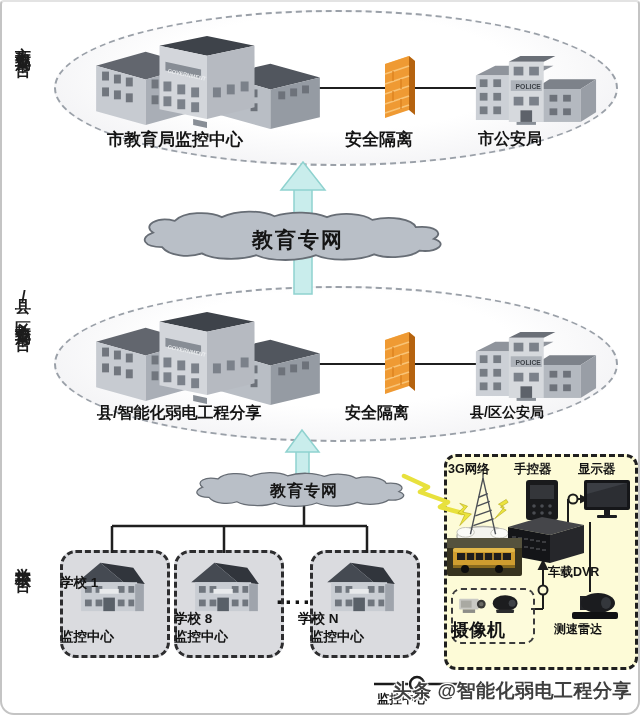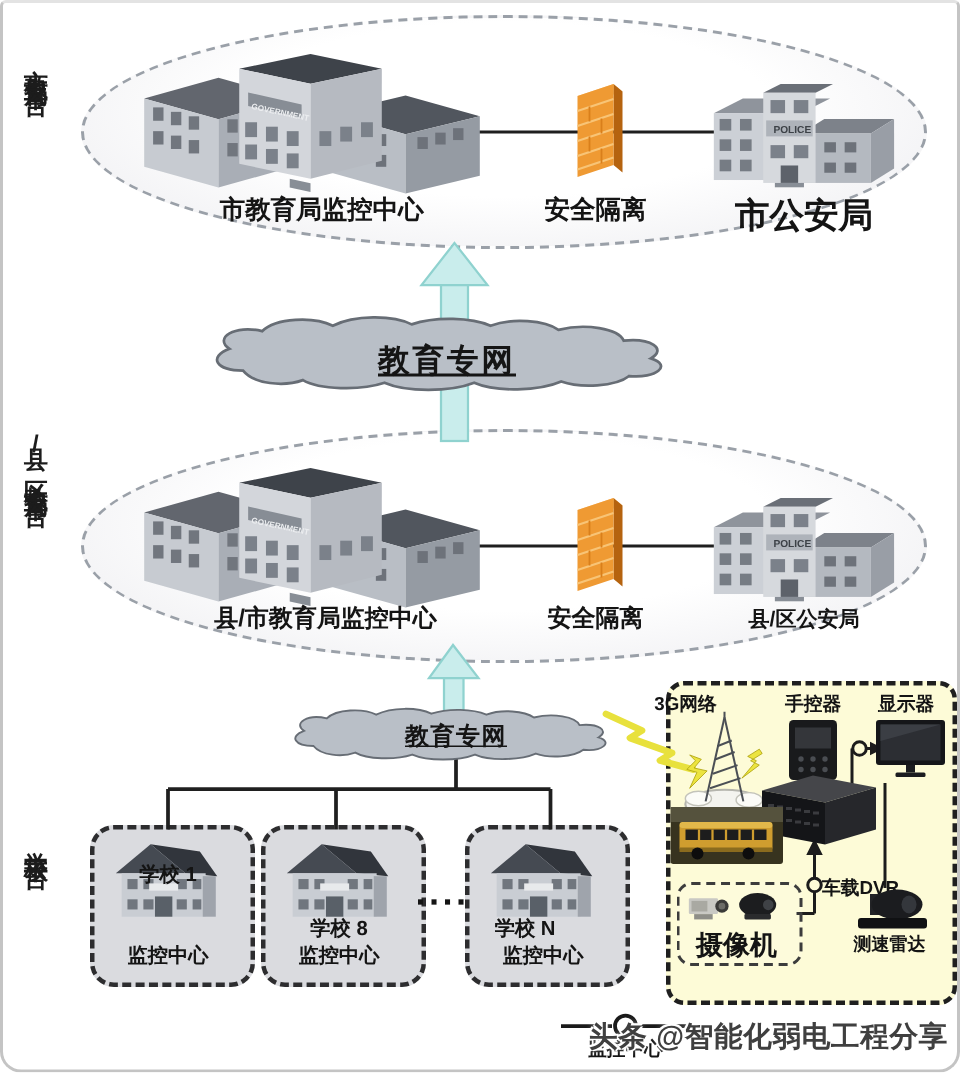--- a/index.html
+++ b/index.html
@@ -3,39 +3,39 @@
 <meta charset="utf-8">
 <style>
   html,body{margin:0;padding:0;background:#fff;}
   #stage{
     position:relative;width:640px;height:715px;overflow:hidden;
     background:#ffffff;border:2px solid #c4c4c4;border-top-color:#e3e3e3;
     border-radius:4px 4px 14px 14px;box-sizing:border-box;
     font-family:"Liberation Sans","DejaVu Sans",sans-serif;color:#111;
   }
   .abs{position:absolute;}
-  .lbl{font-weight:bold;color:#141414;text-align:center;line-height:1.15;}
+  .lbl{font-weight:bold;color:#141414;line-height:1.15;}
   .vlabel{
     writing-mode:vertical-rl;text-orientation:upright;
     font-weight:bold;font-size:16px;letter-spacing:3px;color:#1c1c1c;
   }
   .tier-ellipse{
     border:2px dashed #9aa0a8;border-radius:50%;
     background:radial-gradient(ellipse at 50% 40%, #ffffff 45%, #f4f4f6 75%, #e9e9ee 100%);
   }
   .school-box{
     border:3px dashed #2d2d2f;border-radius:16px;background:#dadbdf;
   }
   .bus-box{
     border:3px dashed #1f1f1f;border-radius:12px;background:#fdfbd7;
   }
   .camera-box{
     border:2px dashed #3c3c3c;border-radius:10px;background:rgba(255,255,255,0.12);
   }
-  .cloud-label{font-weight:bold;color:#151515;text-align:center;text-decoration:underline;}
+  .cloud-label{font-weight:bold;color:#151515;text-align:center;}
   .watermark{
     font-weight:bold;font-size:19px;color:#3f3f3f;letter-spacing:0.5px;
     text-shadow:-1px -1px 0 #fff,1px -1px 0 #fff,-1px 1px 0 #fff,1px 1px 0 #fff,0 0 4px #fff;
     white-space:nowrap;
   }
   svg{display:block;}
 </style>
 </head>
 <body>
 
@@ -350,33 +350,33 @@
     </svg>
   <svg class="abs" style="left:377px;top:50px;" width="40" height="70" viewBox="0 0 40 70">
       <use href="#sym-firewall"></use>
     </svg>
   <svg class="abs" style="left:470px;top:48px;" width="126" height="78" viewBox="0 0 130 80">
       <use href="#sym-police"></use>
     </svg>
 
   <div class="abs lbl" style="left:105px;top:128px;width:215px;font-size:17px;">市教育局监控中心</div>
   <div class="abs lbl" style="left:343px;top:128px;width:104px;font-size:17px;">安全隔离</div>
-  <div class="abs lbl" style="left:476px;top:128px;width:116px;font-size:23px;">市公安局</div>
+  <div class="abs lbl" style="left:476px;top:128px;width:116px;font-size:16px;">市公安局</div>
 
   <svg class="abs" style="left:92px;top:306px;" width="228" height="99" viewBox="0 0 230 100">
       <use href="#sym-gov"></use>
     </svg>
   <svg class="abs" style="left:377px;top:326px;" width="40" height="70" viewBox="0 0 40 70">
       <use href="#sym-firewall"></use>
     </svg>
   <svg class="abs" style="left:470px;top:324px;" width="126" height="78" viewBox="0 0 130 80">
       <use href="#sym-police"></use>
     </svg>
 
-  <div class="abs lbl" style="left:95px;top:402px;width:240px;font-size:16px;">县/市教育局监控中心</div>
+  <div class="abs lbl" style="left:95px;top:402px;width:240px;font-size:16px;">县/智能化弱电工程分享</div>
   <div class="abs lbl" style="left:343px;top:402px;width:104px;font-size:16px;">安全隔离</div>
   <div class="abs lbl" style="left:468px;top:402px;width:132px;font-size:14px;">县/区公安局</div>
 
   <svg class="abs" style="left:71px;top:557px;" width="78" height="56" viewBox="0 0 80 58">
       <use href="#sym-school"></use>
     </svg>
   <div class="abs lbl" style="left:58px;top:573px;width:104px;font-size:13.5px;">学校 1</div>
   <div class="abs lbl" style="left:58px;top:627px;width:104px;font-size:13.5px;">监控中心</div>
 
   <svg class="abs" style="left:185px;top:557px;" width="78" height="56" viewBox="0 0 80 58">
@@ -386,41 +386,41 @@
   <div class="abs lbl" style="left:172px;top:627px;width:104px;font-size:13.5px;">监控中心</div>
 
   <svg class="abs" style="left:321px;top:557px;" width="78" height="56" viewBox="0 0 80 58">
       <use href="#sym-school"></use>
     </svg>
   <div class="abs lbl" style="left:296px;top:609px;width:104px;font-size:13.5px;">学校 N</div>
   <div class="abs lbl" style="left:308px;top:627px;width:104px;font-size:13.5px;">监控中心</div>
 
   <div class="abs lbl" style="left:274px;top:586px;width:38px;font-size:24px;letter-spacing:1px;">····</div>
 
-  <div class="abs lbl" style="left:425px;top:460px;width:60px;font-size:12.5px;">3G网络</div>
+  <div class="abs lbl" style="left:446px;top:460px;width:60px;font-size:12.5px;">3G网络</div>
   <div class="abs lbl" style="left:512px;top:460px;width:56px;font-size:12.5px;">手控器</div>
   <div class="abs lbl" style="left:576px;top:460px;width:52px;font-size:12.5px;">显示器</div>
 
   <svg class="abs" style="left:452px;top:472px;" width="58" height="76" viewBox="0 0 60 78">
       <use href="#sym-tower"></use>
     </svg>
   <svg class="abs" style="left:524px;top:478px;" width="32" height="40" viewBox="0 0 32 40">
       <use href="#sym-controller"></use>
     </svg>
   <svg class="abs" style="left:582px;top:478px;" width="48" height="40" viewBox="0 0 48 40">
       <use href="#sym-monitor"></use>
     </svg>
   <svg class="abs" style="left:504px;top:512px;" width="80" height="52" viewBox="0 0 80 52">
       <use href="#sym-dvr"></use>
     </svg>
   <svg class="abs" style="left:445px;top:536px;" width="75" height="38" viewBox="0 0 75 38">
       <use href="#sym-bus"></use>
     </svg>
 
-  <div class="abs lbl" style="left:546px;top:563px;width:64px;font-size:12.5px;text-align:left;margin-top:20px;">车载DVR</div>
+  <div class="abs lbl" style="left:546px;top:563px;width:64px;font-size:12.5px;text-align:left;">车载DVR</div>
 
   <div class="abs camera-box" style="left:449px;top:586px;width:80px;height:52px;"></div>
   <svg class="abs" style="left:451px;top:588px;" width="76" height="30" viewBox="0 0 80 34">
       <use href="#sym-cameras"></use>
     </svg>
   <div class="abs lbl" style="left:449px;top:618px;width:80px;font-size:18px;font-family:Liberation Serif, serif;">摄像机</div>
 
   <svg class="abs" style="left:566px;top:588px;" width="54" height="32" viewBox="0 0 54 32">
       <use href="#sym-radar"></use>
     </svg>

